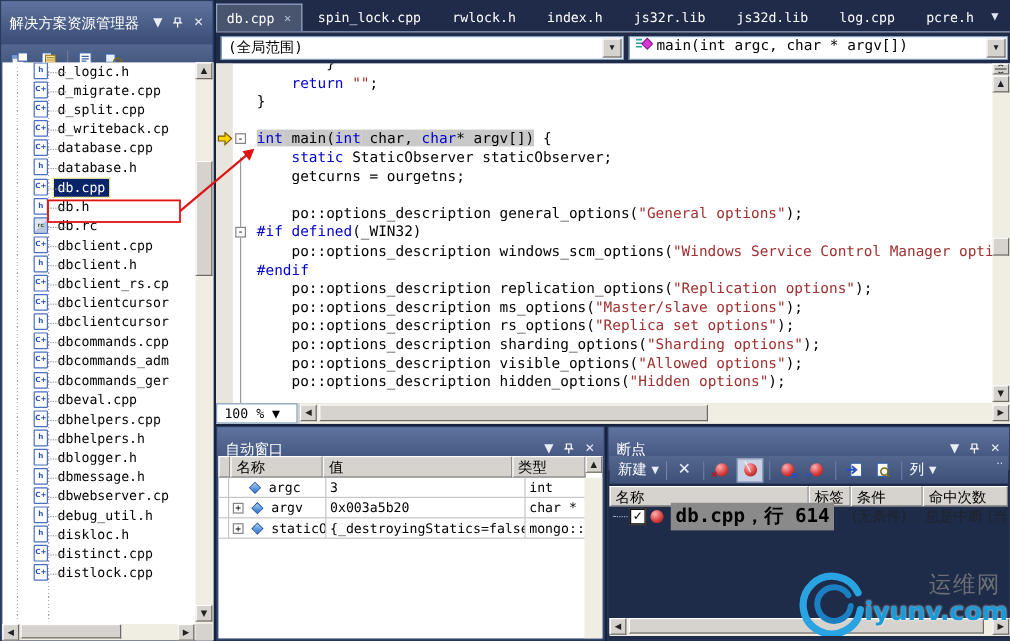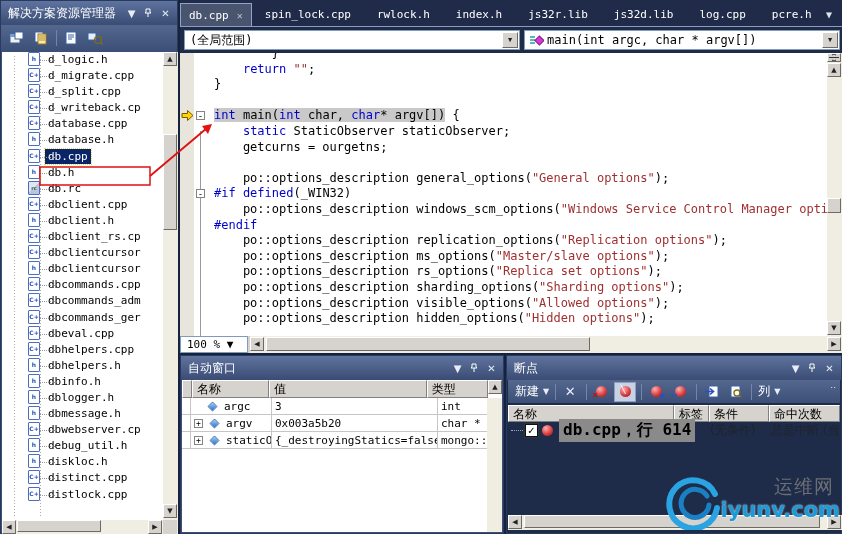--- a/index.html
+++ b/index.html
@@ -1,21 +1,21 @@
 <!DOCTYPE html>
 <html><head>
 <meta charset="utf-8">
 <style>
   html,body{margin:0;padding:0;background:#0d1830;}
   *{box-sizing:border-box;}
   #root{position:relative;width:842px;height:534px;background:#16233f;overflow:hidden;
         font-family:"DejaVu Sans",sans-serif;font-size:12px;color:#000;}
   .panel{position:absolute;}
   
-  .titlebar{height:24px;background:linear-gradient(#5e739e,#3a4c74);display:flex;align-items:center;
+  .titlebar{height:36px;background:linear-gradient(#5e739e,#3a4c74);display:flex;align-items:center;
             padding:0 4px 0 7px;color:#fff;font-size:12px;}
   .titlebar .cap{flex:1;white-space:nowrap;overflow:hidden;}
   .winbtn{width:15px;height:15px;display:flex;align-items:center;justify-content:center;color:#e8edf6;
           font-size:10px;margin-left:2px;cursor:default;}
   .toolstrip{background:linear-gradient(#53678f,#3c4f77);display:flex;align-items:center;padding:0 4px;}
   .tbtn{width:22px;height:20px;display:flex;align-items:center;justify-content:center;margin-right:2px;}
   .tsep{width:1px;height:16px;background:#2c3c5e;border-right:1px solid #7486a8;margin:0 3px;}
   
   #sx{left:0;top:0;width:178px;height:534px;background:#3c4f77;border:1px solid #2a3a5c;}
   #sx-tree{position:absolute;left:1px;right:1px;top:51px;bottom:1px;background:#fff;overflow:hidden;
@@ -39,21 +39,21 @@
   
   #tabbar{left:180px;top:0;width:662px;height:27px;background:#1f2b49;border-bottom:1px solid #8b9cc0;
           display:flex;align-items:flex-end;font-family:"DejaVu Sans Mono",monospace;font-size:11px;color:#fff;}
   .tab{height:23px;display:flex;align-items:center;padding:0 13px;white-space:nowrap;cursor:default;}
   .tab.active{background:#49556f;border:1px solid #93a3c6;border-bottom:none;padding:0 8px;}
   .tab .x{margin-left:8px;color:#b9c2d4;font-size:10px;}
   #tab-chevron{margin-left:auto;padding:0 10px 6px 0;color:#dfe6f2;font-size:10px;}
   
   #editor{left:180px;top:27px;width:662px;height:326px;background:#fff;}
   #navbar{position:absolute;left:0;top:0;width:662px;height:26px;background:#1f2b49;display:flex;align-items:center;}
-  .combo{height:20px;background:#fff;border:1px solid #7f9db9;display:flex;align-items:center;
+  .combo{height:20px;background:#fff;border:1px solid #7f9db9;display:flex;align-items:flex-start;
          font-family:"DejaVu Sans Mono",monospace;font-size:12px;padding-left:5px;position:relative;}
   .combo .arrow{position:absolute;right:1px;top:1px;bottom:1px;width:16px;background:#d6d3ce;
         border:1px solid;border-color:#fff #6d6a65 #6d6a65 #fff;font-size:7px;color:#222;
         display:flex;align-items:center;justify-content:center;}
   #scope-combo{margin-left:4px;width:336px;}
   #member-combo{margin-left:4px;width:316px;}
   .micon{width:14px;height:11px;margin-right:3px;flex:0 0 auto;}
   #code-wrap{position:absolute;left:0;top:26px;width:647px;height:283px;background:#fff;overflow:hidden;}
   #gutter{position:absolute;left:0;top:0;width:14px;height:283px;background:#e8e5dd;}
   #code-lines{position:absolute;left:0;top:-7px;right:0;}
@@ -246,25 +246,20 @@
         </div>
         <div class="titem">
           <span class="stub"></span>
           <span class="ficon">C+</span>
           <span class="tlabel">dbhelpers.cpp</span>
         </div>
         <div class="titem">
           <span class="stub"></span>
           <span class="ficon">h</span>
           <span class="tlabel">dbhelpers.h</span>
-        </div>
-        <div class="titem">
-          <span class="stub"></span>
-          <span class="ficon">h</span>
-          <span class="tlabel">dbinfo.h</span>
         </div>
         <div class="titem">
           <span class="stub"></span>
           <span class="ficon">h</span>
           <span class="tlabel">dblogger.h</span>
         </div>
         <div class="titem">
           <span class="stub"></span>
           <span class="ficon">h</span>
           <span class="tlabel">dbmessage.h</span>

